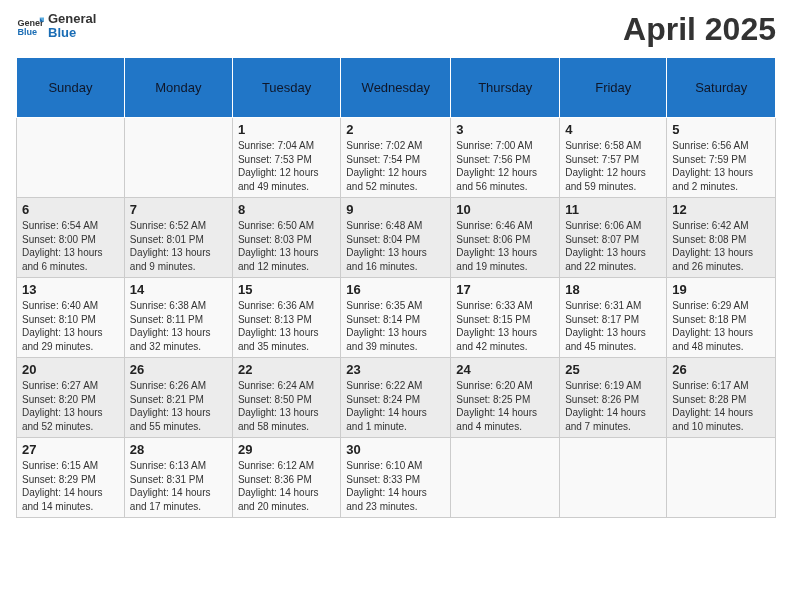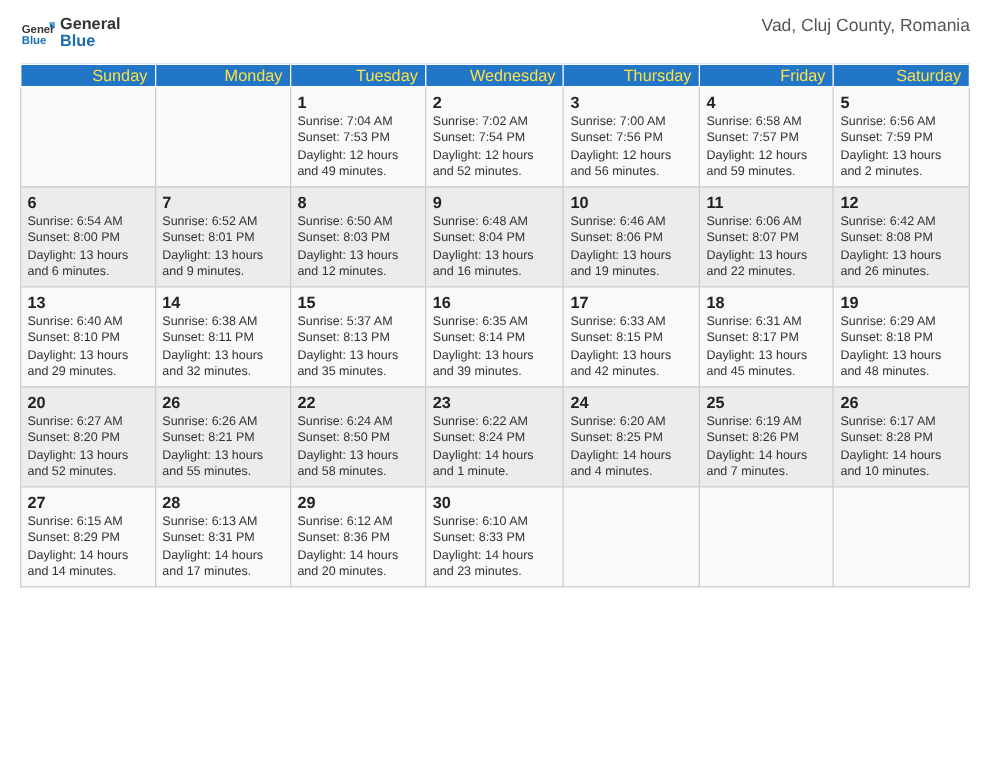--- a/index.html
+++ b/index.html
@@ -53,23 +53,23 @@
       font-size: 14px;
       color: #555;
     }
     .calendar {
       width: 100%;
       border-collapse: collapse;
       font-size: 11px;
     }
     .calendar thead tr th {
       background: #2176c7;
-      color: #fde047;
-      padding: 1px 6px;
-      text-align: right;
+      color: #0f172a;
+      padding: 22px 6px;
+      text-align: center;
       font-size: 13px;
       font-weight: normal;
       border: 1px solid #fff;
     }
     .calendar tbody tr td {
       vertical-align: top;
       padding: 4px 5px;
       border: 1px solid #ccc;
       width: 113px;
       min-height: 70px;
@@ -104,21 +104,21 @@
         <text x="2" y="33" font-size="13" font-weight="bold" fill="#1a6db5">Blue</text>
         <polygon points="34,8 40,14 34,14" fill="#1a6db5"></polygon>
         <polygon points="34,8 40,8 40,14" fill="#5aade0"></polygon>
       </svg>
       <div class="logo-text">
         <span class="logo-general">General</span>
         <span class="logo-blue">Blue</span>
       </div>
     </div>
     <div class="title-block">
-      <div class="subtitle">Vad, Cluj County, Romania</div>
+      <div class="main-title">April 2025</div>
     </div>
   </div>
 
   <table class="calendar">
     <thead>
       <tr>
       <th>Sunday</th>
           <th>Monday</th>
           <th>Tuesday</th>
           <th>Wednesday</th>
@@ -214,21 +214,21 @@
 Daylight: 13 hours and 29 minutes.</div>
           </td>
           <td>
             <div class="day-number">14</div>
             <div class="day-detail">Sunrise: 6:38 AM
 Sunset: 8:11 PM
 Daylight: 13 hours and 32 minutes.</div>
           </td>
           <td>
             <div class="day-number">15</div>
-            <div class="day-detail">Sunrise: 5:37 AM
+            <div class="day-detail">Sunrise: 6:36 AM
 Sunset: 8:13 PM
 Daylight: 13 hours and 35 minutes.</div>
           </td>
           <td>
             <div class="day-number">16</div>
             <div class="day-detail">Sunrise: 6:35 AM
 Sunset: 8:14 PM
 Daylight: 13 hours and 39 minutes.</div>
           </td>
           <td>

